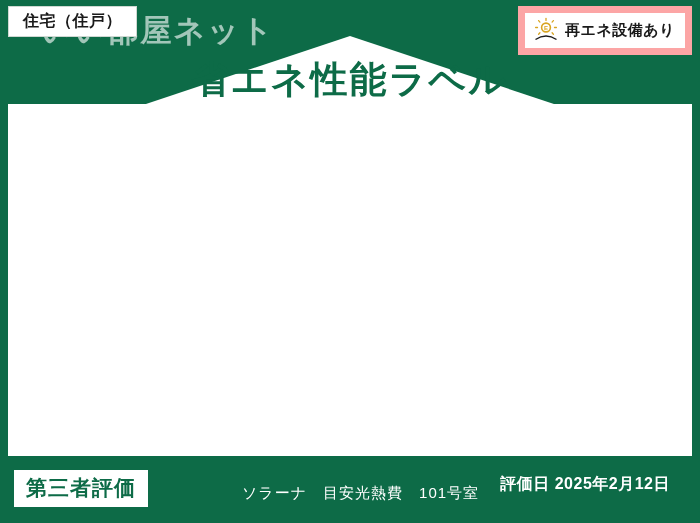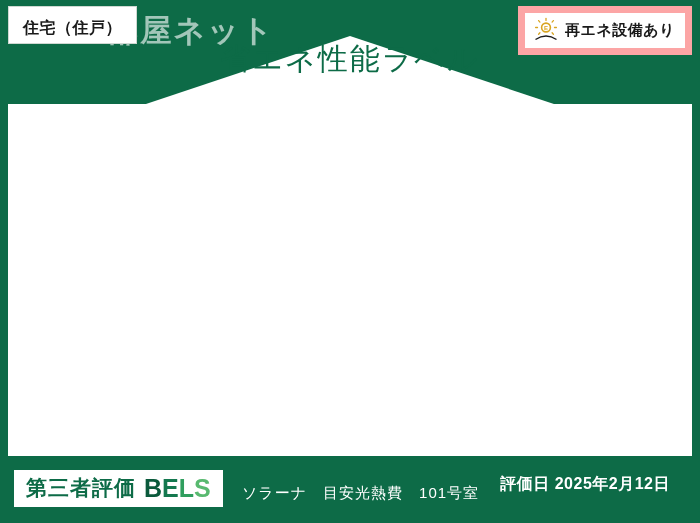--- a/index.html
+++ b/index.html
@@ -19,21 +19,21 @@
     overflow:hidden;
   }
   .roof-shape{
     position:absolute;left:-10px;top:36px;width:720px;height:120px;
     background:#ffffff;
     clip-path:polygon(0% 100%, 50% 0%, 100% 100%, 100% 100%, 0% 100%);
   }
   .type-badge{
     position:absolute;left:8px;top:6px;
     background:#ffffff;border:1px solid #cfd8d2;
-    padding:12px 14px 6px 14px;
+    padding:5px 14px 6px 14px;
     font-size:16px;font-weight:bold;color:#1a1a1a;
     letter-spacing:0.5px;line-height:1.1;
     z-index:6;
   }
   .reene-badge{
     position:absolute;right:8px;top:6px;
     background:#ffffff;border:7px solid #fca5a5;
     padding:4px 10px 5px 8px;
     display:flex;align-items:center;gap:6px;
     z-index:6;
@@ -43,22 +43,22 @@
   }
   .sun-icon{width:26px;height:26px;display:block;}
   .header-text{
     position:absolute;left:0;top:40px;width:700px;text-align:center;z-index:5;
   }
   .header-sub{
     font-size:14px;font-weight:bold;color:#17543a;letter-spacing:1px;
     line-height:1.2;
   }
   .header-main{
-    font-size:30px;font-weight:normal;color:#0d6b47;letter-spacing:2px;
-    line-height:1.25;margin-top:0;
+    font-size:37px;font-weight:bold;color:#0d6b47;letter-spacing:2px;
+    line-height:1.25;margin-top:17px;
   }
   
   .body-panel{
     position:absolute;left:8px;top:104px;width:684px;height:352px;
     background:#ffffff;
     z-index:4;
   }
   
   .perf-row{position:absolute;display:flex;}
   .perf-label{
@@ -426,21 +426,20 @@
         <span>Nearly</span><br>
         <span>ZEH</span>
       </span>
     </div>
     <div class="zeh-body">NearlyZEH の要件は評価書をご覧ください。</div>
   </div>
 
   <div class="footer">
     <div class="bels-box">
       <span class="bels-jp">第三者評価</span>
-      <span class="bels-en" id="bels-en"><span>B</span><span>E</span><span>L</span><span>S</span></span>
     </div>
     <div class="bldg-name">ソラーナ　目安光熱費　101号室</div>
     <div class="eval-wrap">
       <div class="eval-date">
         <span>評価日</span>
         <span>2025年2月12日</span>
       </div>
     </div>
   </div>
 

